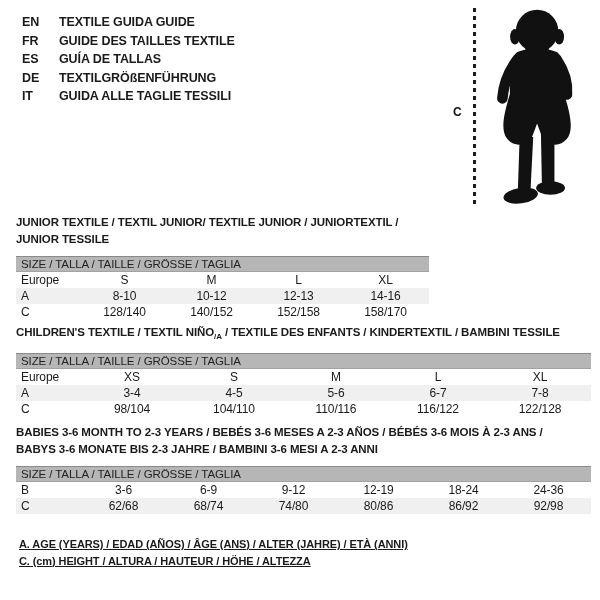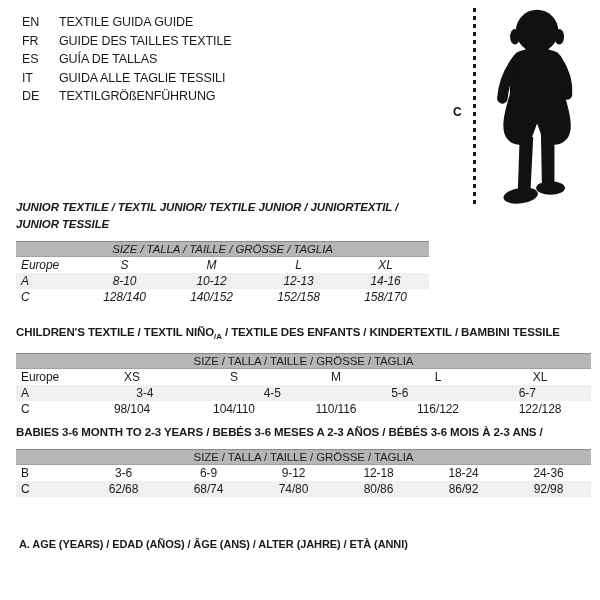--- a/index.html
+++ b/index.html
@@ -10,74 +10,74 @@
     --shade:#f0f0f0;
   }
   html,body{margin:0;padding:0;}
   .page{
     position:relative;width:600px;height:600px;background:#ffffff;
     font-family:"Liberation Sans",sans-serif;color:var(--ink);
     overflow:hidden;letter-spacing:-0.1px;
   }
   
   .lang-block{position:absolute;left:22px;top:13px;}
-  .lang-row{display:flex;font-weight:400;font-size:12.5px;line-height:18.5px;}
+  .lang-row{display:flex;font-weight:700;font-size:12.5px;line-height:18.5px;}
   .lang-code{width:37px;}
   
   .figure{position:absolute;left:450px;top:4px;width:148px;height:210px;color:#111;}
   .dotline{
     position:absolute;left:23px;top:4px;width:3px;height:200px;
     background:repeating-linear-gradient(to bottom,#1a1a1a 0 4px,transparent 4px 8px);
   }
   .measure-label{position:absolute;left:3px;top:101px;font-weight:700;font-size:12px;}
   .figure svg{position:absolute;left:36px;top:2px;}
   
   .size-table{position:absolute;left:16px;}
-  #table-0{top:199px;width:413px;font-style:italic;}
+  #table-0{top:214px;width:413px;}
   #table-1{top:324px;width:575px;}
   #table-2{top:424px;width:575px;}
   .t-title{font-weight:700;font-size:11.5px;line-height:17px;margin-bottom:8px;}
   .t-title sub{font-size:8px;}
   .band{
     background:var(--band);border-top:1px solid var(--band-bt);
     border-bottom:1px solid var(--band-bb);
-    font-size:11.5px;height:14px;line-height:14px;color:#222;text-align:center;
+    font-size:11.5px;height:14px;line-height:14px;padding-left:5px;color:#222;
   }
   .trow{display:flex;height:16px;line-height:16px;font-size:12px;}
   .trow.shaded{background:var(--shade);}
   .trow .lbl{width:60px;padding-left:5px;}
   .trow .val{flex:1;text-align:center;}
   
-  #notes{position:absolute;left:19px;top:536px;font-weight:700;font-size:11px;line-height:16.5px;}
+  #notes{position:absolute;left:19px;top:536px;font-weight:700;font-size:11px;line-height:16.5px;text-decoration:underline;}
 </style>
 </head>
 <body>
 
 <div class="page">
 
   <div class="lang-block" id="lang-block">
       <div class="lang-row">
         <span class="lang-code">EN</span>
         <span class="lang-label">TEXTILE GUIDA GUIDE</span>
       </div>
       <div class="lang-row">
         <span class="lang-code">FR</span>
         <span class="lang-label">GUIDE DES TAILLES TEXTILE</span>
       </div>
       <div class="lang-row">
         <span class="lang-code">ES</span>
         <span class="lang-label">GUÍA DE TALLAS</span>
       </div>
       <div class="lang-row">
+        <span class="lang-code">DE</span>
+        <span class="lang-label">TEXTILGRÖßENFÜHRUNG</span>
+      </div>
+      <div class="lang-row">
         <span class="lang-code">IT</span>
         <span class="lang-label">GUIDA ALLE TAGLIE TESSILI</span>
-      </div>
-      <div class="lang-row">
-        <span class="lang-code">DE</span>
-        <span class="lang-label">TEXTILGRÖßENFÜHRUNG</span>
       </div>
     </div>
 
   <div class="figure">
     <div class="dotline"></div>
     <div class="measure-label">C</div>
     <svg width="106" height="204" viewBox="0 0 110 210" aria-hidden="true">
       <g fill="currentColor" stroke="none">
         <ellipse cx="53" cy="25" rx="22" ry="22"></ellipse>
         <ellipse cx="30" cy="31" rx="5" ry="8"></ellipse>
@@ -134,52 +134,55 @@
         <span class="val">M</span>
         <span class="val">L</span>
         <span class="val">XL</span>
       </div>
       <div class="trow shaded">
         <span class="lbl">A</span>
         <span class="val">3-4</span>
         <span class="val">4-5</span>
         <span class="val">5-6</span>
         <span class="val">6-7</span>
+        <span class="val">7-8</span>
       </div>
       <div class="trow">
         <span class="lbl">C</span>
         <span class="val">98/104</span>
         <span class="val">104/110</span>
         <span class="val">110/116</span>
         <span class="val">116/122</span>
         <span class="val">122/128</span>
       </div>
     </section>
   <section id="table-2" class="size-table">
       <div class="t-title">
         <div class="t-title-line">BABIES 3-6 MONTH TO 2-3 YEARS / BEBÉS 3-6 MESES A 2-3 AÑOS / BÉBÉS 3-6 MOIS À 2-3 ANS /</div>
+        <div class="t-title-line">BABYS 3-6 MONATE BIS 2-3 JAHRE / BAMBINI 3-6 MESI A 2-3 ANNI</div>
       </div>
       <div class="band">SIZE / TALLA / TAILLE / GRÖSSE / TAGLIA</div>
       <div class="trow">
         <span class="lbl">B</span>
         <span class="val">3-6</span>
         <span class="val">6-9</span>
         <span class="val">9-12</span>
-        <span class="val">12-18</span>
+        <span class="val">12-19</span>
         <span class="val">18-24</span>
         <span class="val">24-36</span>
       </div>
       <div class="trow shaded">
         <span class="lbl">C</span>
         <span class="val">62/68</span>
         <span class="val">68/74</span>
         <span class="val">74/80</span>
         <span class="val">80/86</span>
         <span class="val">86/92</span>
         <span class="val">92/98</span>
       </div>
     </section>
 
   <div id="notes">
       <div class="note-line">A. AGE (YEARS) / EDAD (AÑOS) / ÂGE (ANS) / ALTER (JAHRE) / ETÀ (ANNI)</div>
+      <div class="note-line">C. (cm) HEIGHT / ALTURA / HAUTEUR / HÖHE / ALTEZZA</div>
     </div>
 
 </div>
 
 </body></html>

